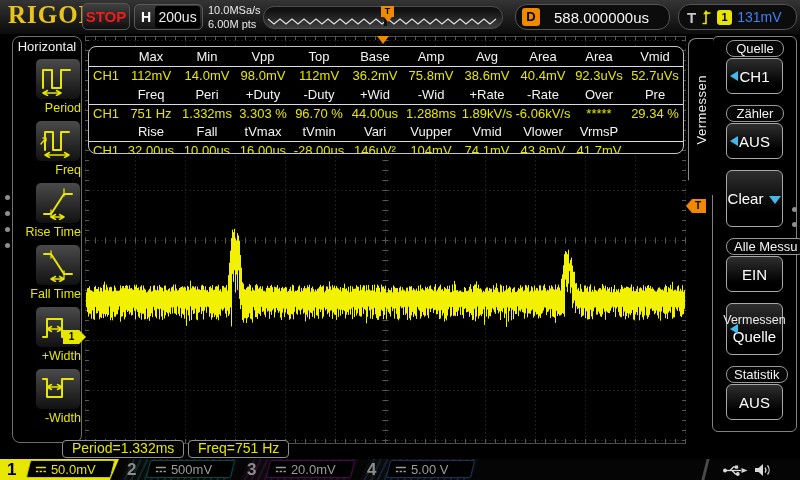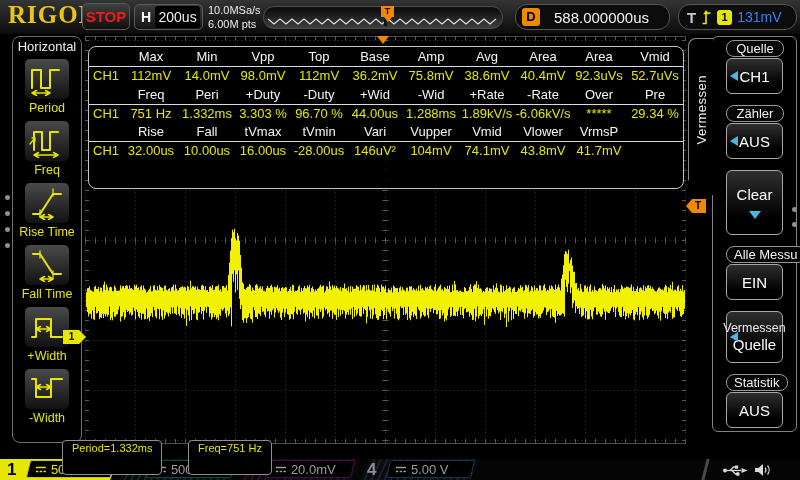--- a/index.html
+++ b/index.html
@@ -35,70 +35,70 @@
     border-radius:12px;background:#0c0c0c;display:flex;align-items:center;gap:5px;padding:0 8px}
   .t-lbl{color:#c8c8c8;font-weight:bold;font-size:15px}
   .t-ch{width:15px;height:15px;background:#e6e600;border-radius:3px;color:#000;font-weight:bold;
     font-size:11px;text-align:center;line-height:15px}
   .t-val{color:#3b82f6;font-size:14px}
 
   
   #left-panel{position:absolute;left:12px;top:36px;width:70px;height:407px;border:1px solid #6f6f6f;
     border-radius:8px;background:#000;overflow:hidden}
   .lp-title{color:#f0f0f0;font-size:13px;text-align:center;margin:2px 0 4px}
-  .menu-item{display:flex;flex-direction:column;align-items:center;margin-bottom:5px;cursor:pointer}
+  .menu-item{display:flex;flex-direction:column;align-items:flex-end;margin-bottom:5px;cursor:pointer}
   .menu-icon{width:46px;height:42px;border-radius:6px;background:linear-gradient(#4a4a4a,#111);
     border:1px solid #000;display:flex;align-items:center;justify-content:center}
   .menu-label{color:#e6e600;font-size:12.5px;margin-top:1px;white-space:nowrap}
   .pagedot{position:absolute;width:5px;height:5px;border-radius:50%;background:#8f8f8f}
 
   
   #grid,#wave{position:absolute;left:85px;top:36px}
   #trig-tri{position:absolute;left:377px;top:36px;width:0;height:0;
     border:6px solid transparent;border-top:8px solid #f08800;cursor:pointer}
 
   
-  #meas{position:absolute;left:88px;top:46px;width:596px;height:143px;border:1px solid #c4c4c4;
+  #meas{position:absolute;left:88px;top:46px;width:596px;height:108px;border:1px solid #c4c4c4;
     border-radius:8px;background:rgba(0,0,0,.9);padding-top:1px;overflow:hidden}
   .mrow{display:flex;height:18.5px;line-height:18px;font-size:13px}
   .mrow.hdr{color:#f4f4f4;border-bottom:1px solid #dcdcdc;height:19px}
   .mrow.val{color:#e6e600}
   .mlbl{width:34px;padding-left:4px;flex:none}
   .mcell{flex:1;text-align:center;white-space:nowrap}
 
   
   #ch1-marker{position:absolute;left:63px;top:330px;width:23px;height:14px;background:#e6e600;
     clip-path:polygon(0 0,70% 0,100% 50%,70% 100%,0 100%);color:#000;font-size:10px;font-weight:bold;
     text-align:center;line-height:14px;padding-right:6px;z-index:5;cursor:pointer}
   #trig-marker{position:absolute;left:686px;top:199px;width:20px;height:14px;background:#f08800;
     clip-path:polygon(0 50%,30% 0,100% 0,100% 100%,30% 100%);color:#000;font-size:10px;font-weight:bold;
     line-height:14px;padding-left:9px;z-index:6;cursor:pointer}
 
   
-  #period-box,#freq-box{position:absolute;top:440px;height:35px;border:1px solid #8e8e8e;border-radius:4px;
-    background:#000;color:#e6e600;font-size:11px;line-height:15px;padding:0 9px;z-index:5}
+  #period-box,#freq-box{position:absolute;top:440px;height:18px;border:1px solid #8e8e8e;border-radius:4px;
+    background:#000;color:#e6e600;font-size:14px;line-height:15px;padding:0 9px;z-index:5}
   #period-box{left:62px}
   #freq-box{left:188px}
 
   
   #vtab{position:absolute;left:688px;top:38px;width:25px;height:158px;background:#000;
     border:1px solid #8a8a8a;border-right:none;border-radius:8px 0 0 0;
     clip-path:polygon(0 0,100% 0,100% 100%,0 calc(100% - 16px));z-index:4;display:flex;
     align-items:center;justify-content:center}
   #vtab span{writing-mode:vertical-rl;transform:rotate(180deg);color:#f0f0f0;font-size:13px;
     letter-spacing:.5px;margin-bottom:14px}
   #right-panel{position:absolute;left:712px;top:36px;width:85px;height:396px;border:1px solid #828282;
     border-radius:6px;background:#000;padding:3px 0 0}
   .rm-entry{margin:0 13px 11px;position:relative;cursor:pointer}
   .rm-pill{width:max-content;min-width:58px;margin:0 auto;padding:0 7px;height:17px;line-height:15px;
     border:1px solid #989898;border-radius:8px;background:#060606;color:#f2f2f2;font-size:13px;text-align:center}
   .rm-box{position:relative;margin-top:1px;height:36px;border:1px solid #a8a8a8;border-radius:6px;
     background:linear-gradient(#2e2e2e,#000 75%);color:#fff;font-size:15px;
     display:flex;align-items:center;justify-content:center}
-  .rm-box.tall{height:65px;flex-direction:column;gap:6px}
+  .rm-box.tall{height:57px;flex-direction:row;gap:6px}
   .rm-box.dual{height:52px;flex-direction:column;gap:1px}
   .rm-sub{font-size:12.5px;color:#e8e8e8}
   .arrow-left{position:absolute;left:3px;top:50%;margin-top:-5px;width:0;height:0;
     border-top:5px solid transparent;border-bottom:5px solid transparent;border-right:8px solid #46b8e8}
   .arrow-down{width:0;height:0;border-left:6px solid transparent;border-right:6px solid transparent;
     border-top:8px solid #46b8e8;margin-top:2px}
 
   
   #bottom-bar{position:absolute;left:0;top:459px;width:800px;height:21px;background:#050505}
   .ch-cell{position:absolute;top:0;height:21px;width:119px;cursor:pointer}

